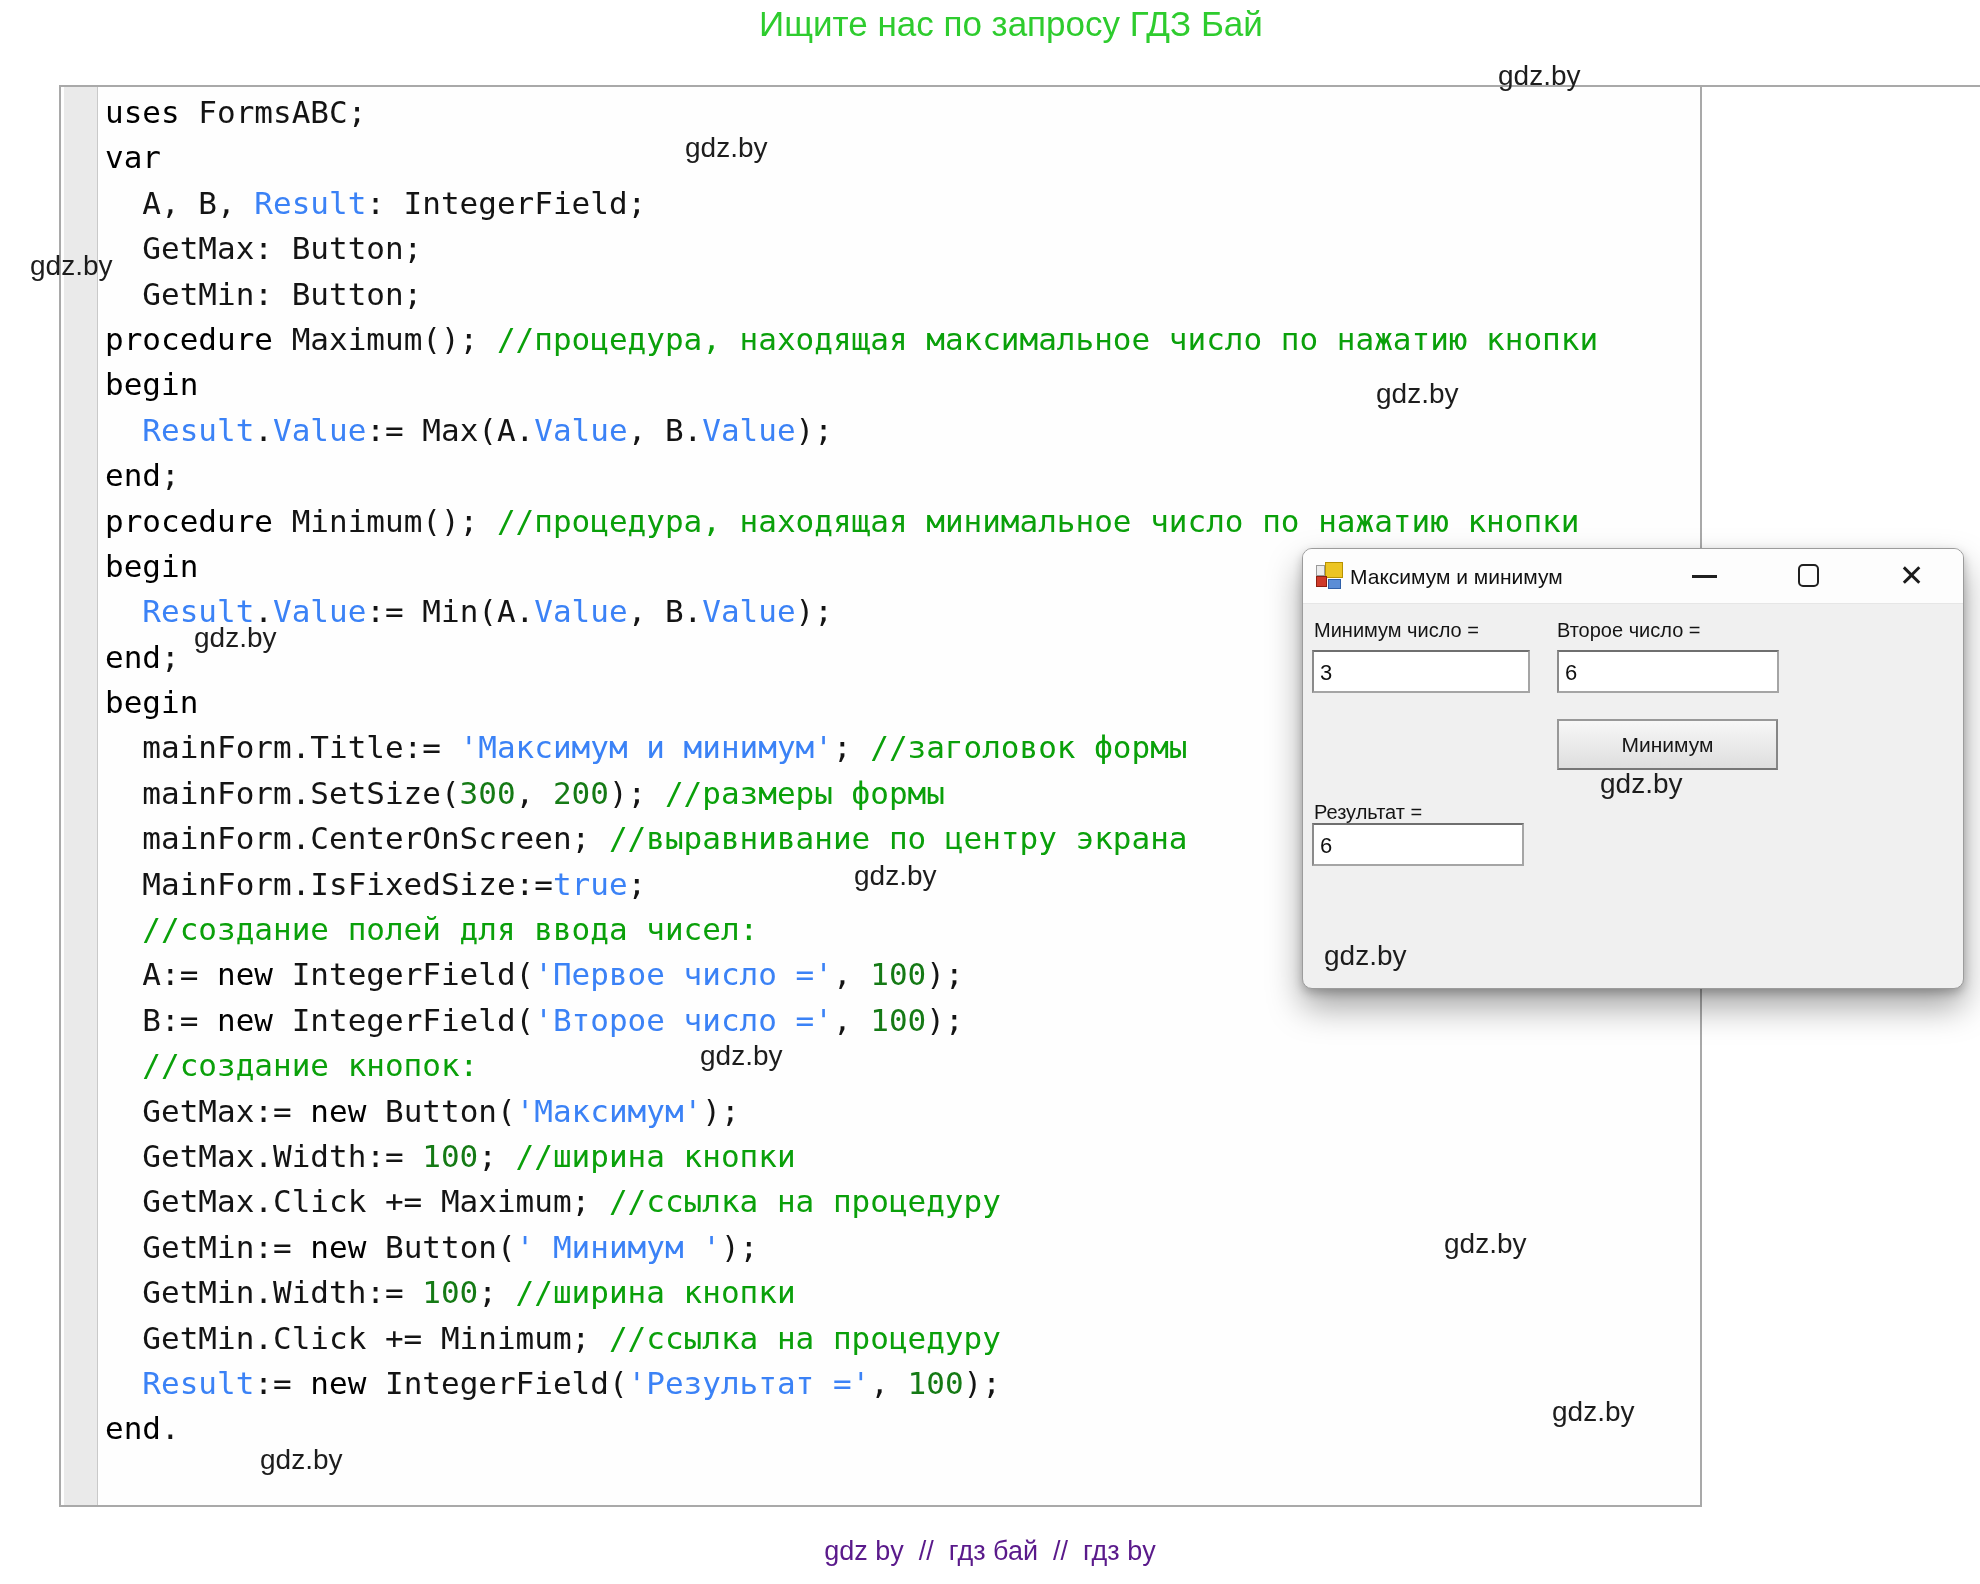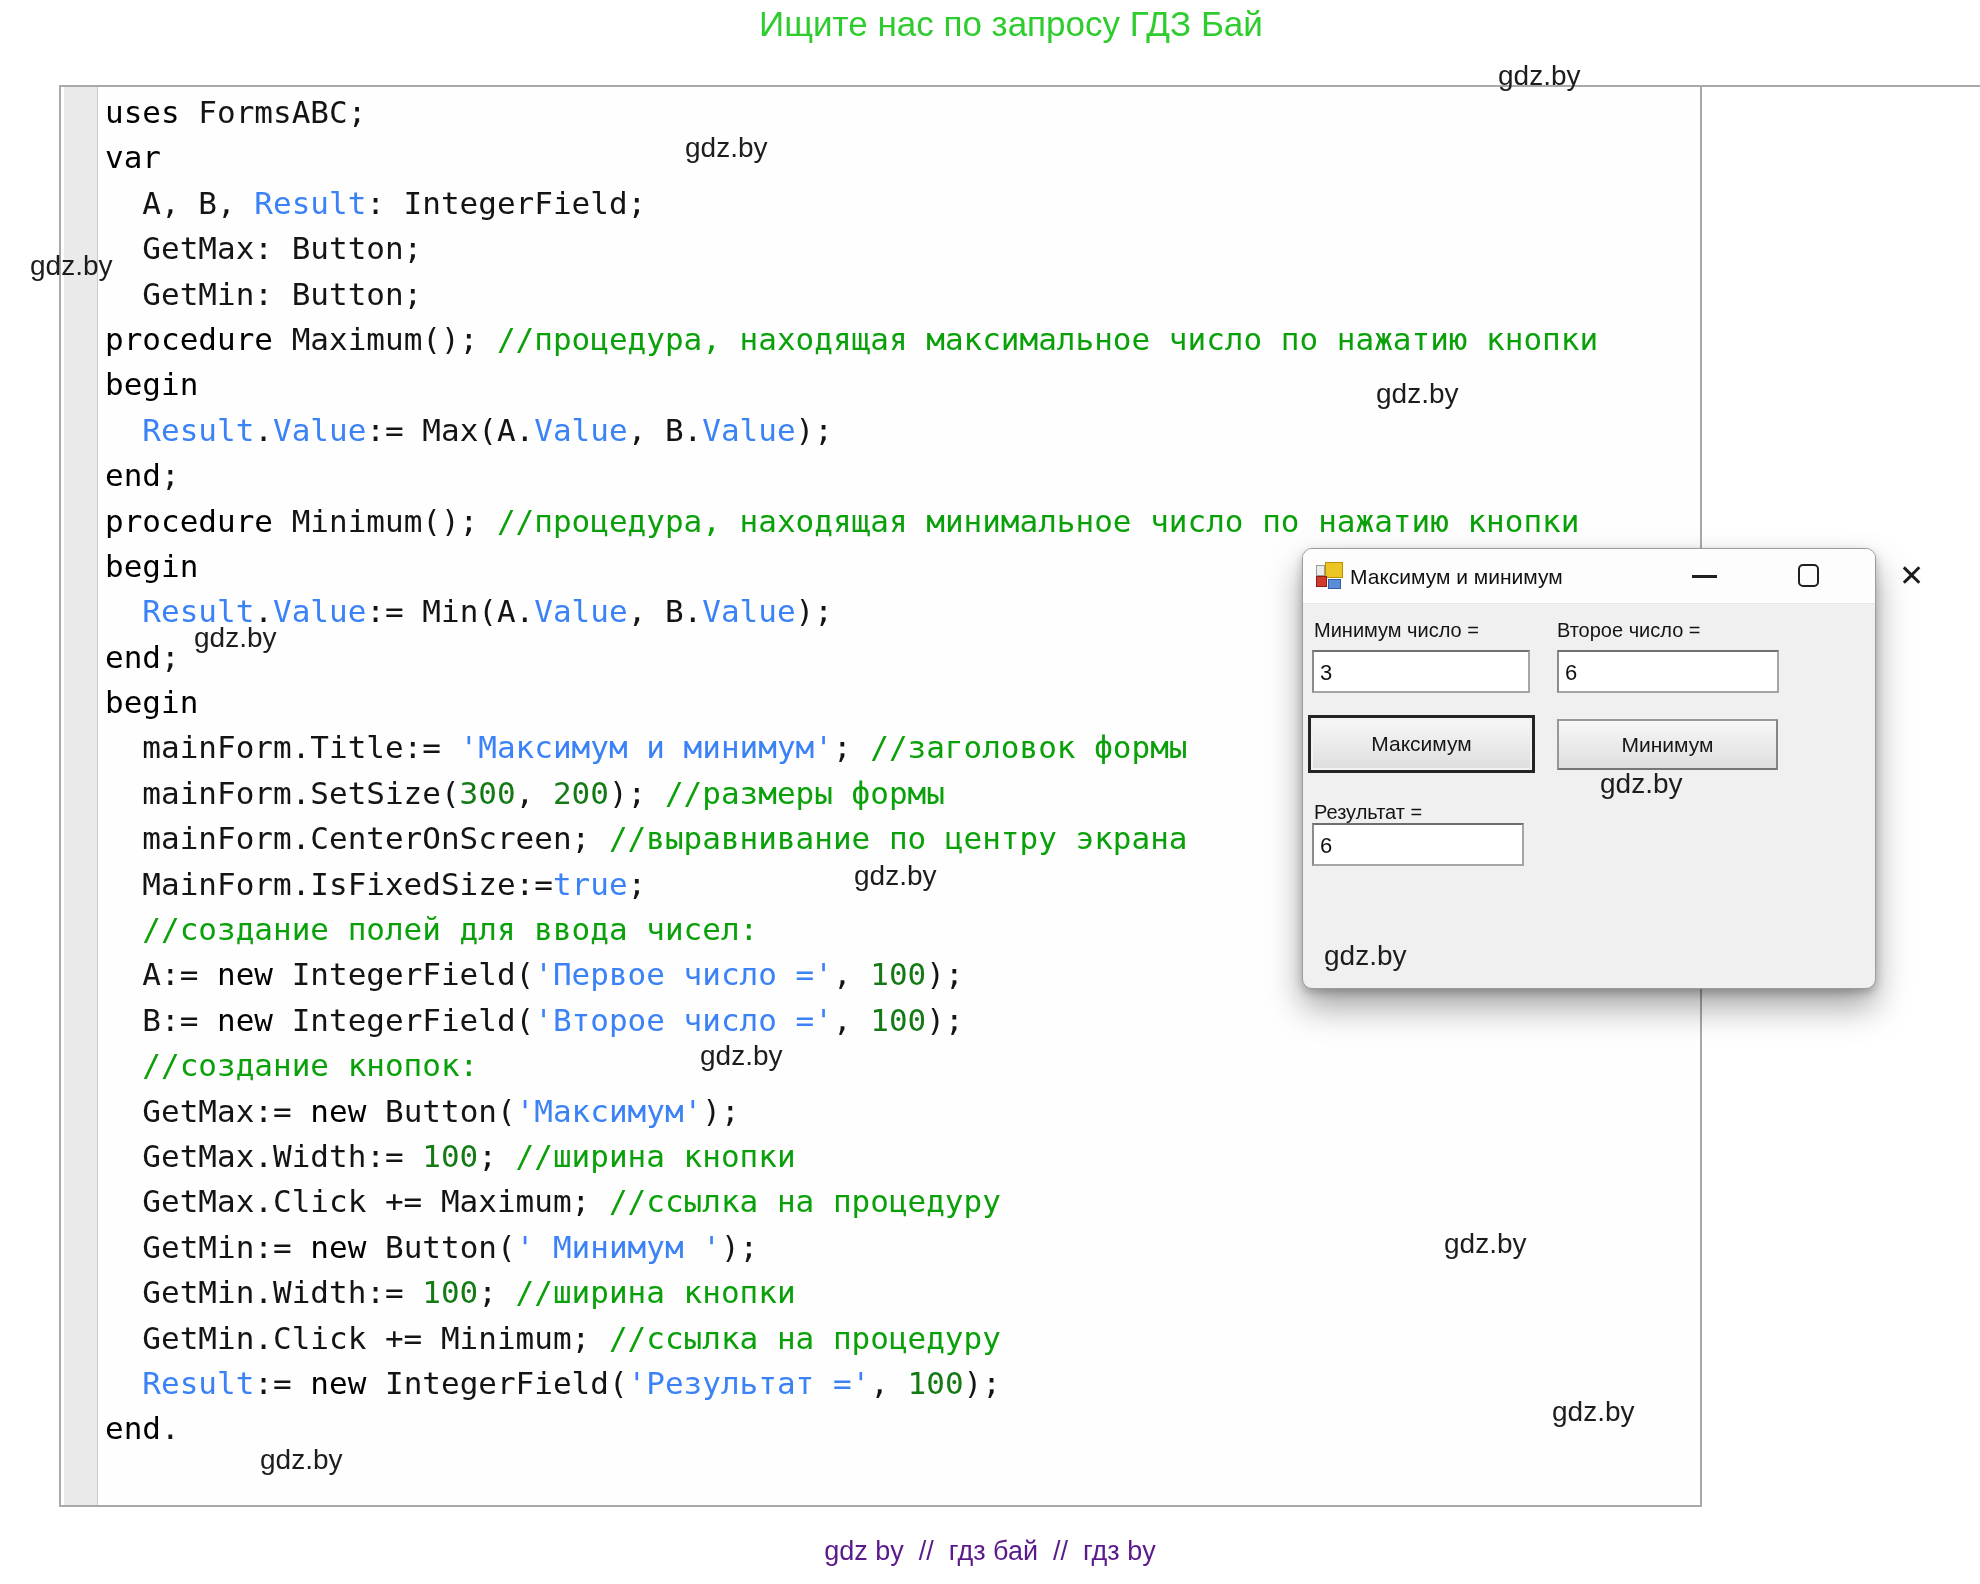--- a/index.html
+++ b/index.html
@@ -33,21 +33,21 @@
     white-space:pre;color:#141414;
   }
   .code-line{height:45.4px;}
   .tk-k{font-weight:normal;color:#000000;}
   .tk-p{color:#141414;}
   .tk-b{color:#3b82f6;}
   .tk-c{color:#0aa00a;}
   .tk-n{color:#157a15;}
   
   .app-window{
-    position:absolute;left:1302px;top:548px;width:574px;height:441px;
+    position:absolute;left:1302px;top:548px;width:662px;height:441px;
     background:#f0f0f0;border:1px solid #9c9c9c;border-radius:10px;
     box-shadow:0 18px 34px rgba(0,0,0,.36),0 4px 10px rgba(0,0,0,.22);
     z-index:5;box-sizing:border-box;padding-left:22px;
   }
   .titlebar{
     position:absolute;left:0;top:0;width:100%;height:55px;
     background:#fdfdfd;border-radius:9px 9px 0 0;border-bottom:1px solid #e6e6e6;box-sizing:border-box;
   }
   .title-text{position:absolute;left:47px;top:0;line-height:55px;font-size:21px;color:#101010;}
   .app-icon{position:absolute;left:13px;top:13px;width:28px;height:28px;}
@@ -108,21 +108,20 @@
     <span class="ctl-max"></span>
     <span class="ctl-close">✕</span>
   </div>
 
   <span class="form-label lbl-first">Минимум число =</span>
   <span class="form-label lbl-second">Второе число =</span>
 
   <input class="field fld-first" type="text" readonly="" value="3" style="">
   <input class="field fld-second" type="text" readonly="" value="6" style="">
 
-  <button class="btn btn-max">Максимум</button>
   <button class="btn btn-min">Минимум</button>
 
   <span class="form-label lbl-result">Результат =</span>
   <input class="field fld-result" type="text" readonly="" value="6" style="">
 </div>
 
 <div class="wm" style="left:1498px;top:60px;">gdz.by</div>
 <div class="wm" style="left:685px;top:132px;">gdz.by</div>
 <div class="wm" style="left:30px;top:250px;">gdz.by</div>
 <div class="wm" style="left:1376px;top:378px;">gdz.by</div>

